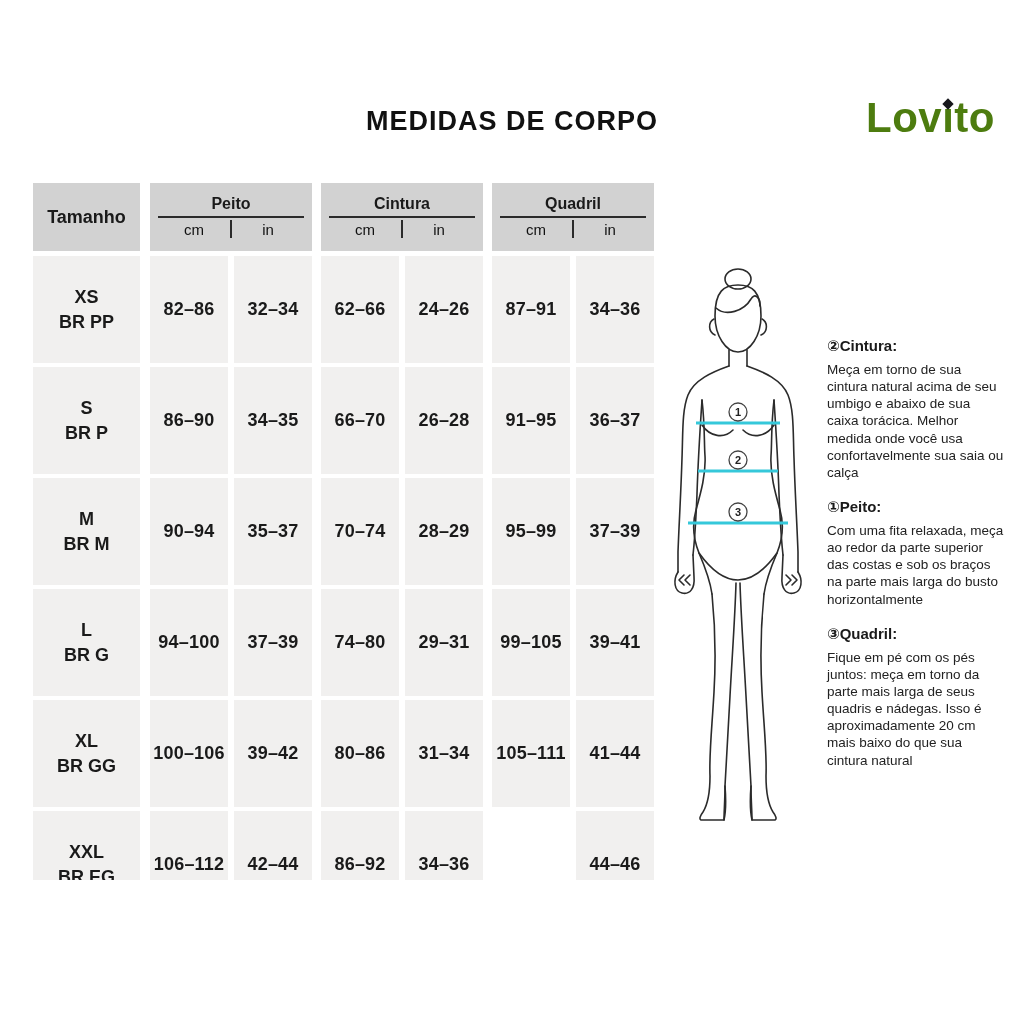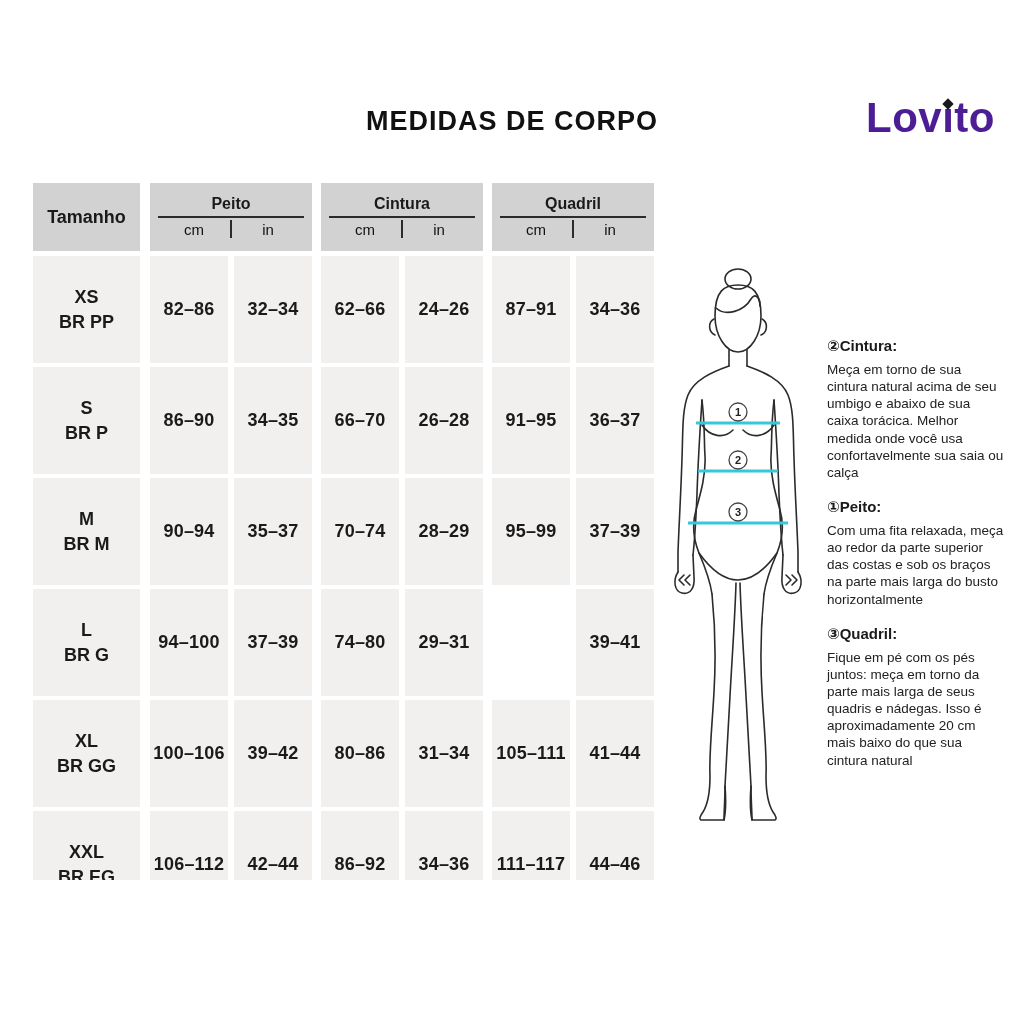--- a/index.html
+++ b/index.html
@@ -4,21 +4,21 @@
 <style>
   * { margin:0; padding:0; box-sizing:border-box; }
   html,body { background:#ffffff; }
   body { font-family:"Liberation Sans","DejaVu Sans",sans-serif; color:#1a1a1a; }
   .page { position:relative; width:1024px; height:880px; background:#ffffff; overflow:hidden; }
 
   
   .title { position:absolute; top:106px; left:0; width:1024px; text-align:center;
            font-size:27px; font-weight:bold; letter-spacing:1px; color:#111111; }
   .logo { position:absolute; top:97px; left:866px; font-size:42px; font-weight:bold;
-          color:#4c1d95; letter-spacing:0.5px; line-height:1; }
+          color:#4d7c0f; letter-spacing:0.5px; line-height:1; }
   .logo .i-wrap { position:relative; display:inline-block; }
   .logo .diamond { position:absolute; left:50%; top:3px; width:8px; height:8px;
           background:#17171c; transform:translateX(-50%) rotate(45deg); }
 
   
   .size-table { position:absolute; left:33px; top:183px; display:grid;
       grid-template-columns:107px 10px 78px 6px 78px 9px 78px 6px 78px 9px 78px 6px 78px;
       grid-template-rows:68px 5px 107px 4px 107px 4px 107px 4px 107px 4px 107px 4px 107px; }
   .cell { display:flex; flex-direction:column; align-items:center; justify-content:center;
           background:#f1f0ef; text-align:center; }
@@ -119,20 +119,21 @@
     <div class="cell c6 r3 val-cell">37–39</div>
 
     <div class="cell c0 r4 size-cell">
       <div>L</div>
       <div>BR G</div>
     </div>
     <div class="cell c1 r4 val-cell">94–100</div>
     <div class="cell c2 r4 val-cell">37–39</div>
     <div class="cell c3 r4 val-cell">74–80</div>
     <div class="cell c4 r4 val-cell">29–31</div>
+    <div class="cell c5 r4 val-cell">99–105</div>
     <div class="cell c6 r4 val-cell">39–41</div>
 
     <div class="cell c0 r5 size-cell">
       <div>XL</div>
       <div>BR GG</div>
     </div>
     <div class="cell c1 r5 val-cell">100–106</div>
     <div class="cell c2 r5 val-cell">39–42</div>
     <div class="cell c3 r5 val-cell">80–86</div>
     <div class="cell c4 r5 val-cell">31–34</div>
@@ -140,21 +141,20 @@
     <div class="cell c6 r5 val-cell">41–44</div>
 
     <div class="cell c0 r6 size-cell">
       <div>XXL</div>
       <div>BR EG</div>
     </div>
     <div class="cell c1 r6 val-cell">106–112</div>
     <div class="cell c2 r6 val-cell">42–44</div>
     <div class="cell c3 r6 val-cell">86–92</div>
     <div class="cell c4 r6 val-cell">34–36</div>
-    <div class="cell c5 r6 val-cell">111–117</div>
     <div class="cell c6 r6 val-cell">44–46</div>
   </div>
 
   <svg class="figure" width="172" height="565" viewBox="0 0 172 565">
     <g fill="none" stroke="#2b2b2b" stroke-width="1.6" stroke-linecap="round" stroke-linejoin="round">
 
       <ellipse cx="86" cy="17" rx="13" ry="10"></ellipse>
 
       <path d="M63,54 C63,29 72,23 86,23 C100,23 109,29 109,54 C109,74 98,90 86,90 C74,90 63,74 63,54 Z"></path>
 

